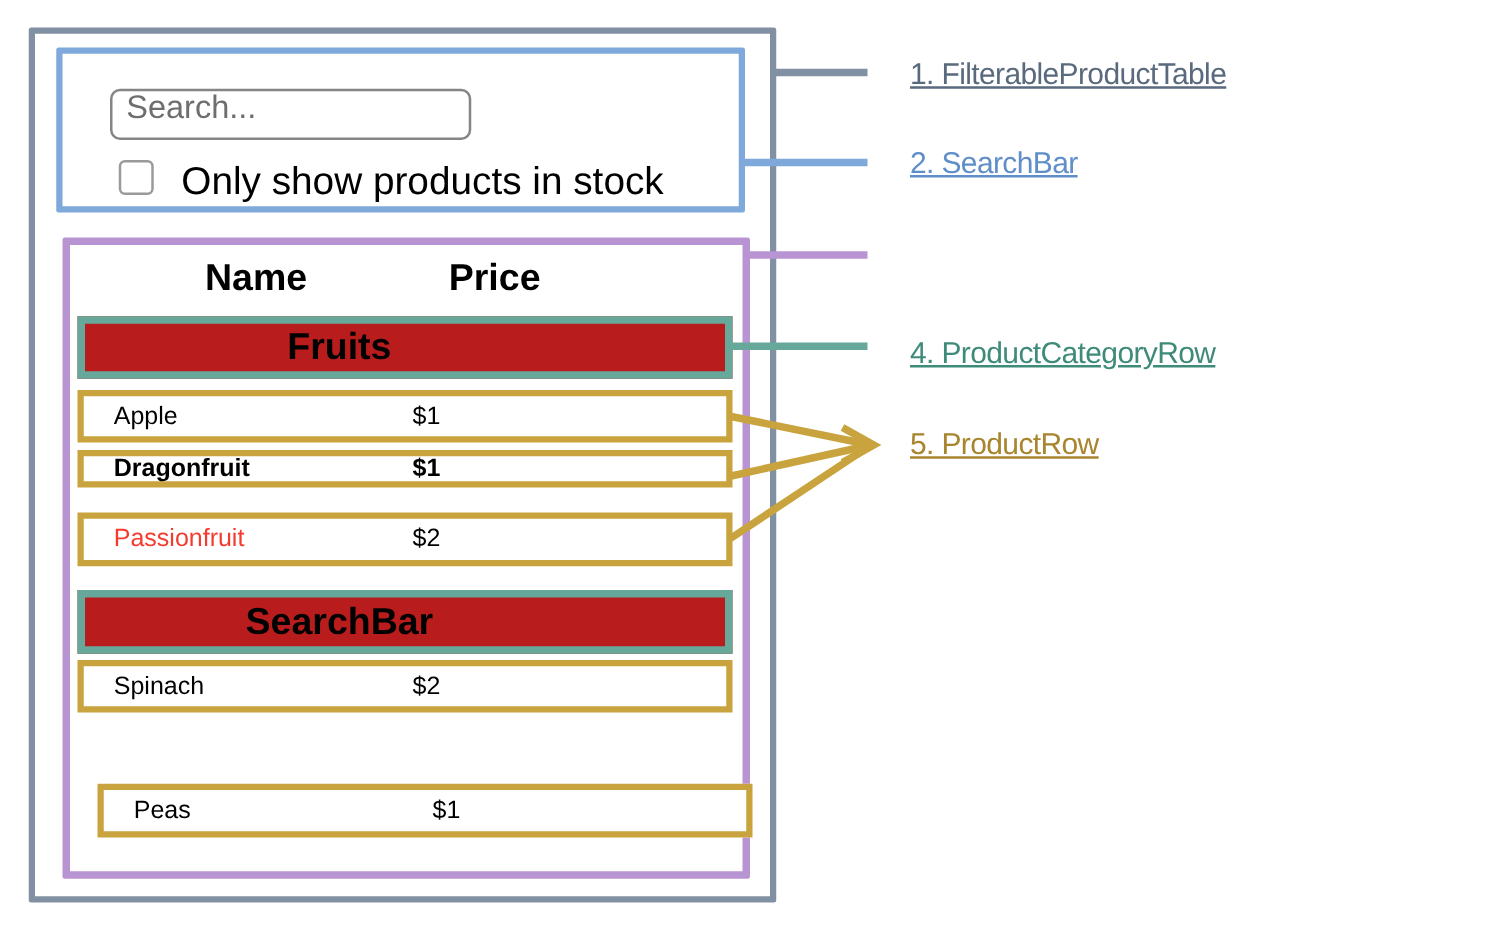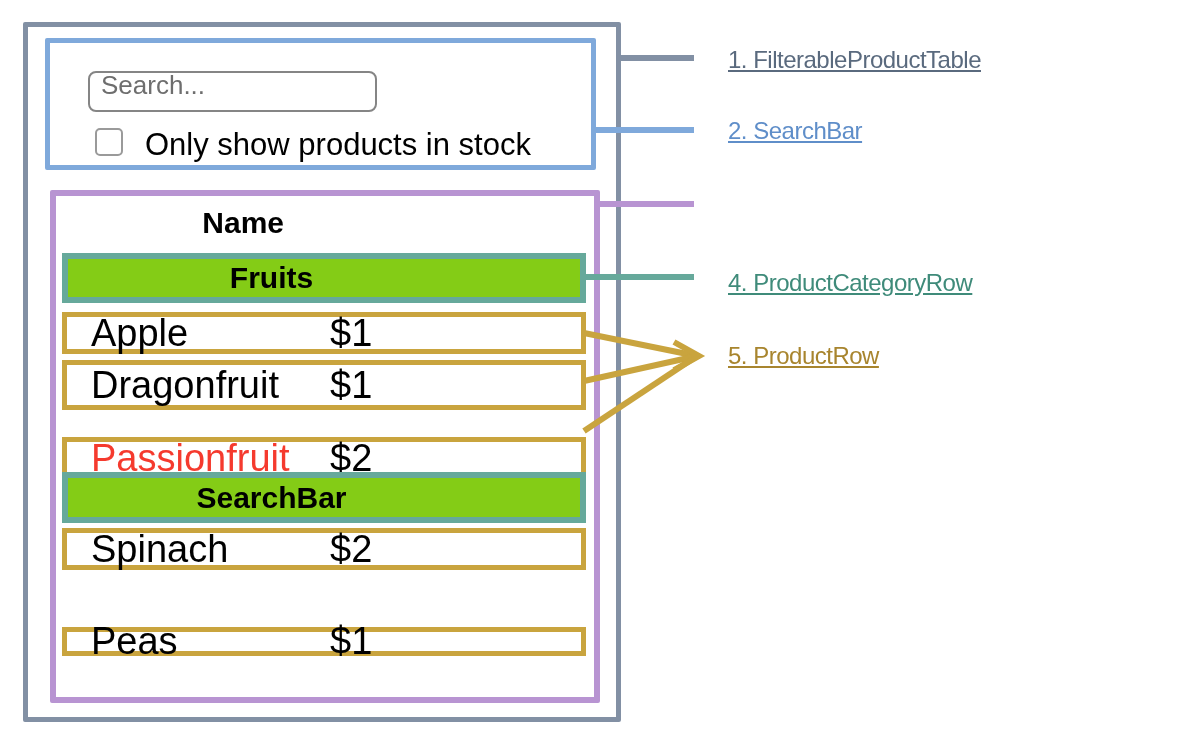--- a/index.html
+++ b/index.html
@@ -28,44 +28,44 @@
     border:2px solid #858585;border-radius:8px;padding:0 0 12px 11px;
     font-family:"Liberation Sans",sans-serif;font-size:26px;color:#222;background:#fff;outline:none;
   }
   .search-input::placeholder{color:#6e6e6e;opacity:1;}
   .checkbox{
     position:absolute;left:45px;top:85px;width:28px;height:28px;box-sizing:border-box;
     border:2px solid #9a9a9a;border-radius:5px;background:#fff;
   }
   .check-label{position:absolute;left:95px;top:87px;height:30px;line-height:30px;font-size:31px;white-space:nowrap;}
   .ptable{left:22px;top:163px;width:550px;height:513px;border:6px solid var(--c-purple);border-radius:2px;}
-  .th{position:absolute;top:9px;width:120px;height:36px;line-height:36px;text-align:right;font-size:30px;font-weight:bold;}
+  .th{position:absolute;top:9px;width:120px;height:36px;line-height:36px;text-align:left;font-size:30px;font-weight:bold;}
   .th-name{left:108px;}
   .th-price{left:303px;}
   .catrow{
     position:absolute;left:6px;width:524px;box-sizing:border-box;border:6px solid var(--c-teal);
     display:flex;align-items:center;justify-content:center;padding-right:105px;
-    font-size:30px;font-weight:bold;background:#84cc16;
+    font-size:30px;font-weight:bold;background:#b91c1c;
   }
   .prow{
     position:absolute;left:6px;width:524px;box-sizing:border-box;border:5px solid var(--c-gold);
     background:#fff;
   }
-  .prow .cell{position:absolute;top:0;height:100%;display:flex;align-items:center;font-size:38px;white-space:nowrap;}
+  .prow .cell{position:absolute;top:0;height:100%;display:flex;align-items:center;font-size:20px;white-space:nowrap;}
   .prow .cname{left:24px;}
   .prow .cprice{left:263px;}
   .prow.oos .cname{color:var(--red);}
   .cat-fruits{top:57px;height:50px;}
   .row-apple{top:116px;height:42px;}
-  .row-dragonfruit{top:164px;height:50px;}
-  .row-passionfruit{top:214px;height:43px;margin-top:27px;}
+  .row-dragonfruit{top:164px;height:30px;font-weight:bold;}
+  .row-passionfruit{top:214px;height:43px;}
   .cat-vegetables{top:276px;height:51px;}
   .row-spinach{top:332px;height:42px;}
   .row-pumpkin{top:381px;height:43px;}
-  .row-peas{top:431px;height:29px;}
+  .row-peas{top:431px;height:43px;margin-left:16px;}
   .connectors{position:absolute;left:0;top:0;width:1200px;height:744px;z-index:5;pointer-events:none;}
   .legend-item{position:absolute;left:728px;height:48px;line-height:48px;font-size:24px;letter-spacing:-0.5px;white-space:nowrap;z-index:6;text-decoration:underline;}
   .lg-1{top:36px;color:var(--t-gray);}
   .lg-2{top:107px;color:var(--t-blue);}
   .lg-3{top:184px;color:var(--t-purple);}
   .lg-4{top:259px;color:var(--t-teal);}
   .lg-5{top:332px;color:var(--t-gold);}
 </style>
 </head>
 <body>
@@ -75,20 +75,21 @@
   <div class="box outer">
 
     <div class="box searchbar">
       <input class="search-input" type="text" placeholder="Search..." style="">
       <div class="checkbox" role="checkbox" aria-checked="false"></div>
       <div class="check-label">Only show products in stock</div>
     </div>
 
     <div class="box ptable">
       <div class="th th-name">Name</div>
+      <div class="th th-price">Price</div>
 
       <div class="catrow cat-fruits">Fruits</div>
 
       <div class="prow row-apple">
         <span class="cell cname">Apple</span>
         <span class="cell cprice">$1</span>
       </div>
       <div class="prow row-dragonfruit">
         <span class="cell cname">Dragonfruit</span>
         <span class="cell cprice">$1</span>

